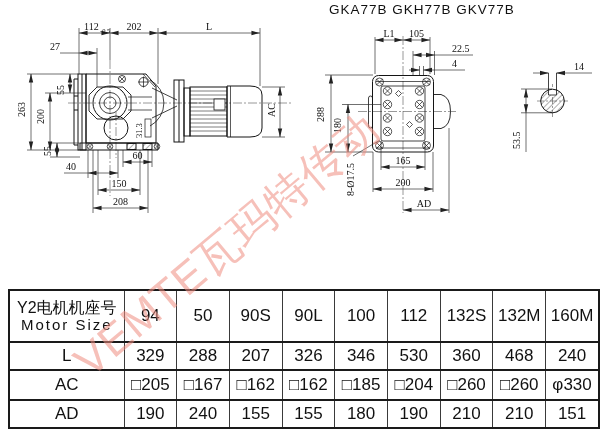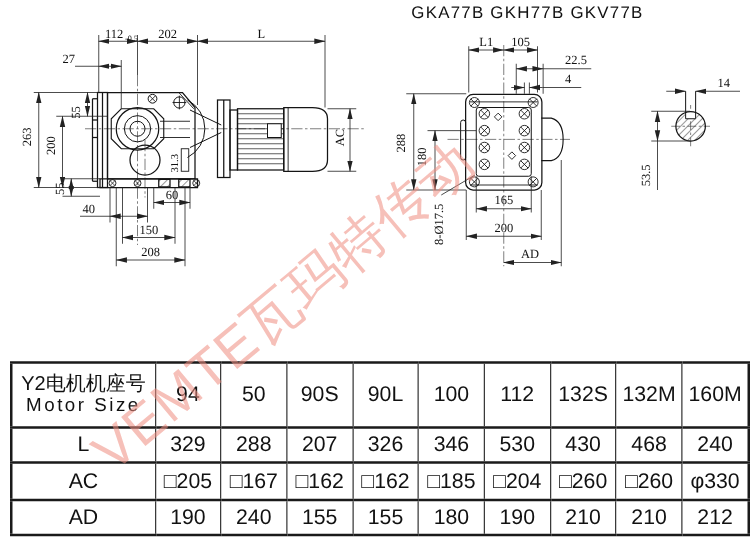--- a/index.html
+++ b/index.html
@@ -280,21 +280,21 @@
     <td class="cn">160M</td>
   </tr>
   <tr class="r1">
     <td class="c0">L</td>
     <td>329</td>
     <td>288</td>
     <td>207</td>
     <td>326</td>
     <td>346</td>
     <td>530</td>
-    <td>430</td>
+    <td>360</td>
     <td>468</td>
     <td>240</td>
   </tr>
   <tr class="r2">
     <td class="c0">AC</td>
     <td>□205</td>
     <td>□167</td>
     <td>□162</td>
     <td>□162</td>
     <td>□185</td>
@@ -306,18 +306,18 @@
   <tr class="r3">
     <td class="c0">AD</td>
     <td>190</td>
     <td>240</td>
     <td>155</td>
     <td>155</td>
     <td>180</td>
     <td>190</td>
     <td>210</td>
     <td>210</td>
-    <td>212</td>
+    <td>151</td>
   </tr>
   </tbody>
 </table>
 
 </div>
 
 </body></html>

